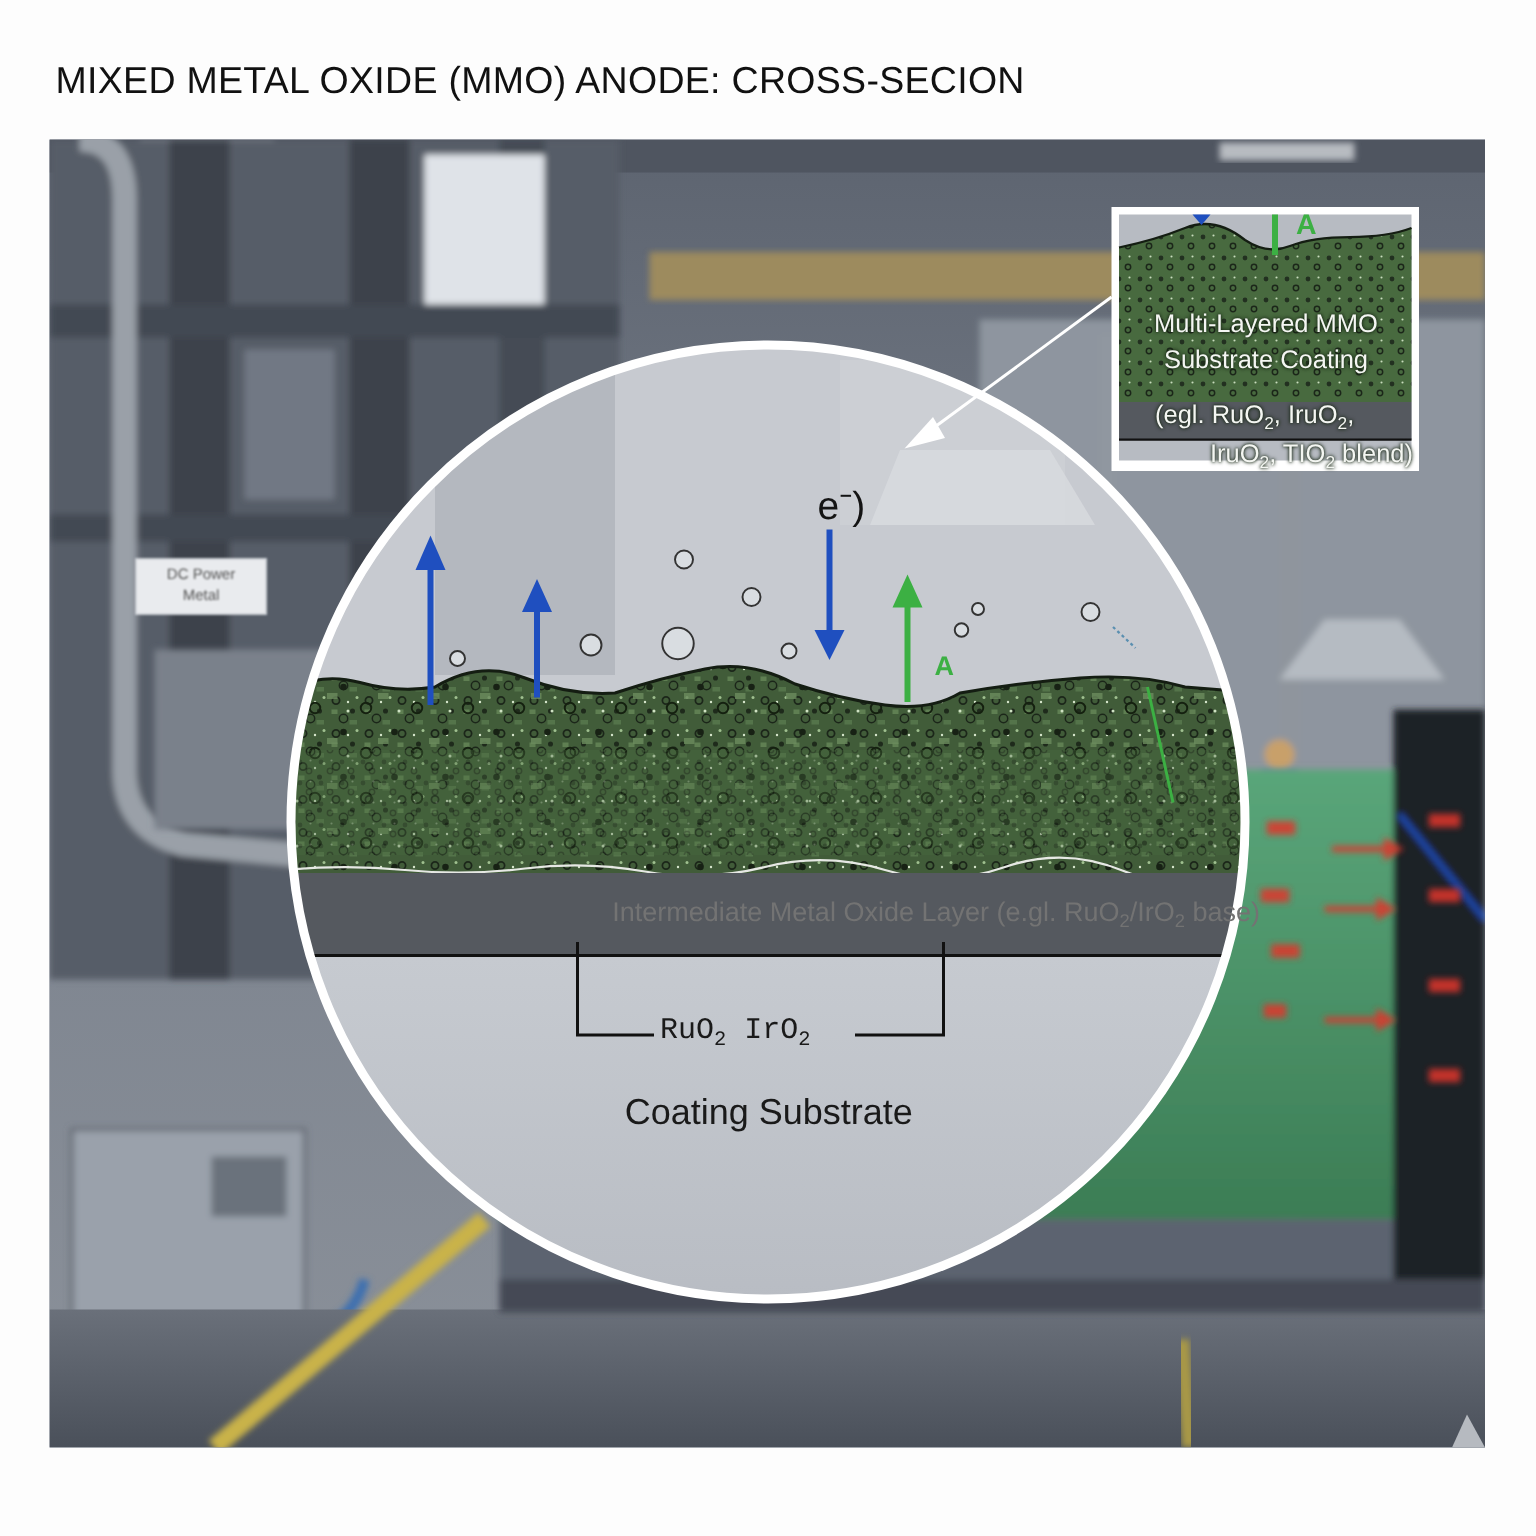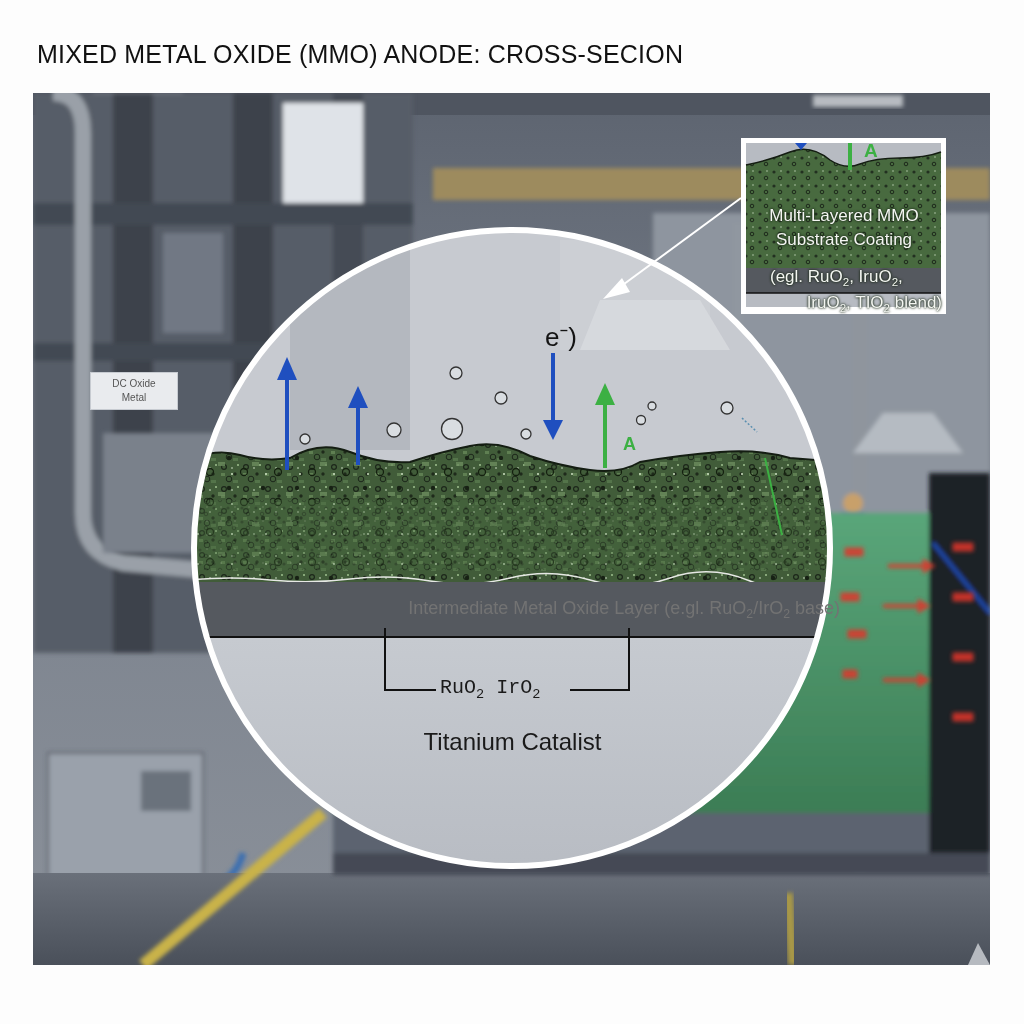--- a/index.html
+++ b/index.html
@@ -108,21 +108,21 @@
       <rect x="920" y="450" width="20" height="8"></rect>
       <rect x="920" y="500" width="20" height="8"></rect>
       <rect x="920" y="560" width="20" height="8"></rect>
       <rect x="920" y="620" width="20" height="8"></rect>
     </g>
     <path d="M935 872 L 945 850 L 957 872 Z" fill="#b6bac0"></path>
   </svg>
 </div>
 
 <div class="dc-label">
-  <span>DC Oxide</span><br>
+  <span>DC Power</span><br>
   <span>Metal</span>
 </div>
 
 <svg class="overlay" width="1024" height="1024" viewBox="0 0 1024 1024">
   <defs>
     <clipPath id="circ">
         <circle cx="512" cy="548" r="318"></circle>
       </clipPath>
     <pattern id="speck" width="22" height="22" patternUnits="userSpaceOnUse">
       <rect width="22" height="22" fill="#415c39"></rect>
@@ -221,19 +221,19 @@
   </g>
 </svg>
 
 <div class="lbl eminus">e⁻)</div>
 <div class="lbl a-label">A</div>
 
 <div class="lbl layer-text"><span>Intermediate Metal Oxide Layer (e.gl. RuO</span><span class="sub">2</span><span>/IrO</span><span class="sub">2</span><span> base)</span></div>
 
 <div class="lbl ruo-text"><span>RuO</span><span class="sub">2</span><span> IrO</span><span class="sub">2</span></div>
 
-<div class="lbl ti-text">Titanium Catalist</div>
+<div class="lbl ti-text">Coating Substrate</div>
 
 <div class="lbl inset-a">A</div>
 <div class="inset-text" style="top:179px;">Multi-Layered MMO</div>
 <div class="inset-text" style="top:203px;">Substrate Coating</div>
 <div class="inset-text" style="top:240px;text-align:left;left:770px;"><span>(egl. RuO</span><span class="sub">2</span><span>, IruO</span><span class="sub">2</span><span>,</span></div>
 <div class="inset-text" style="top:266px;text-align:right;"><span>IruO</span><span class="sub">2</span><span>, TIO</span><span class="sub">2</span><span> blend)</span></div>
 
 </body></html>

